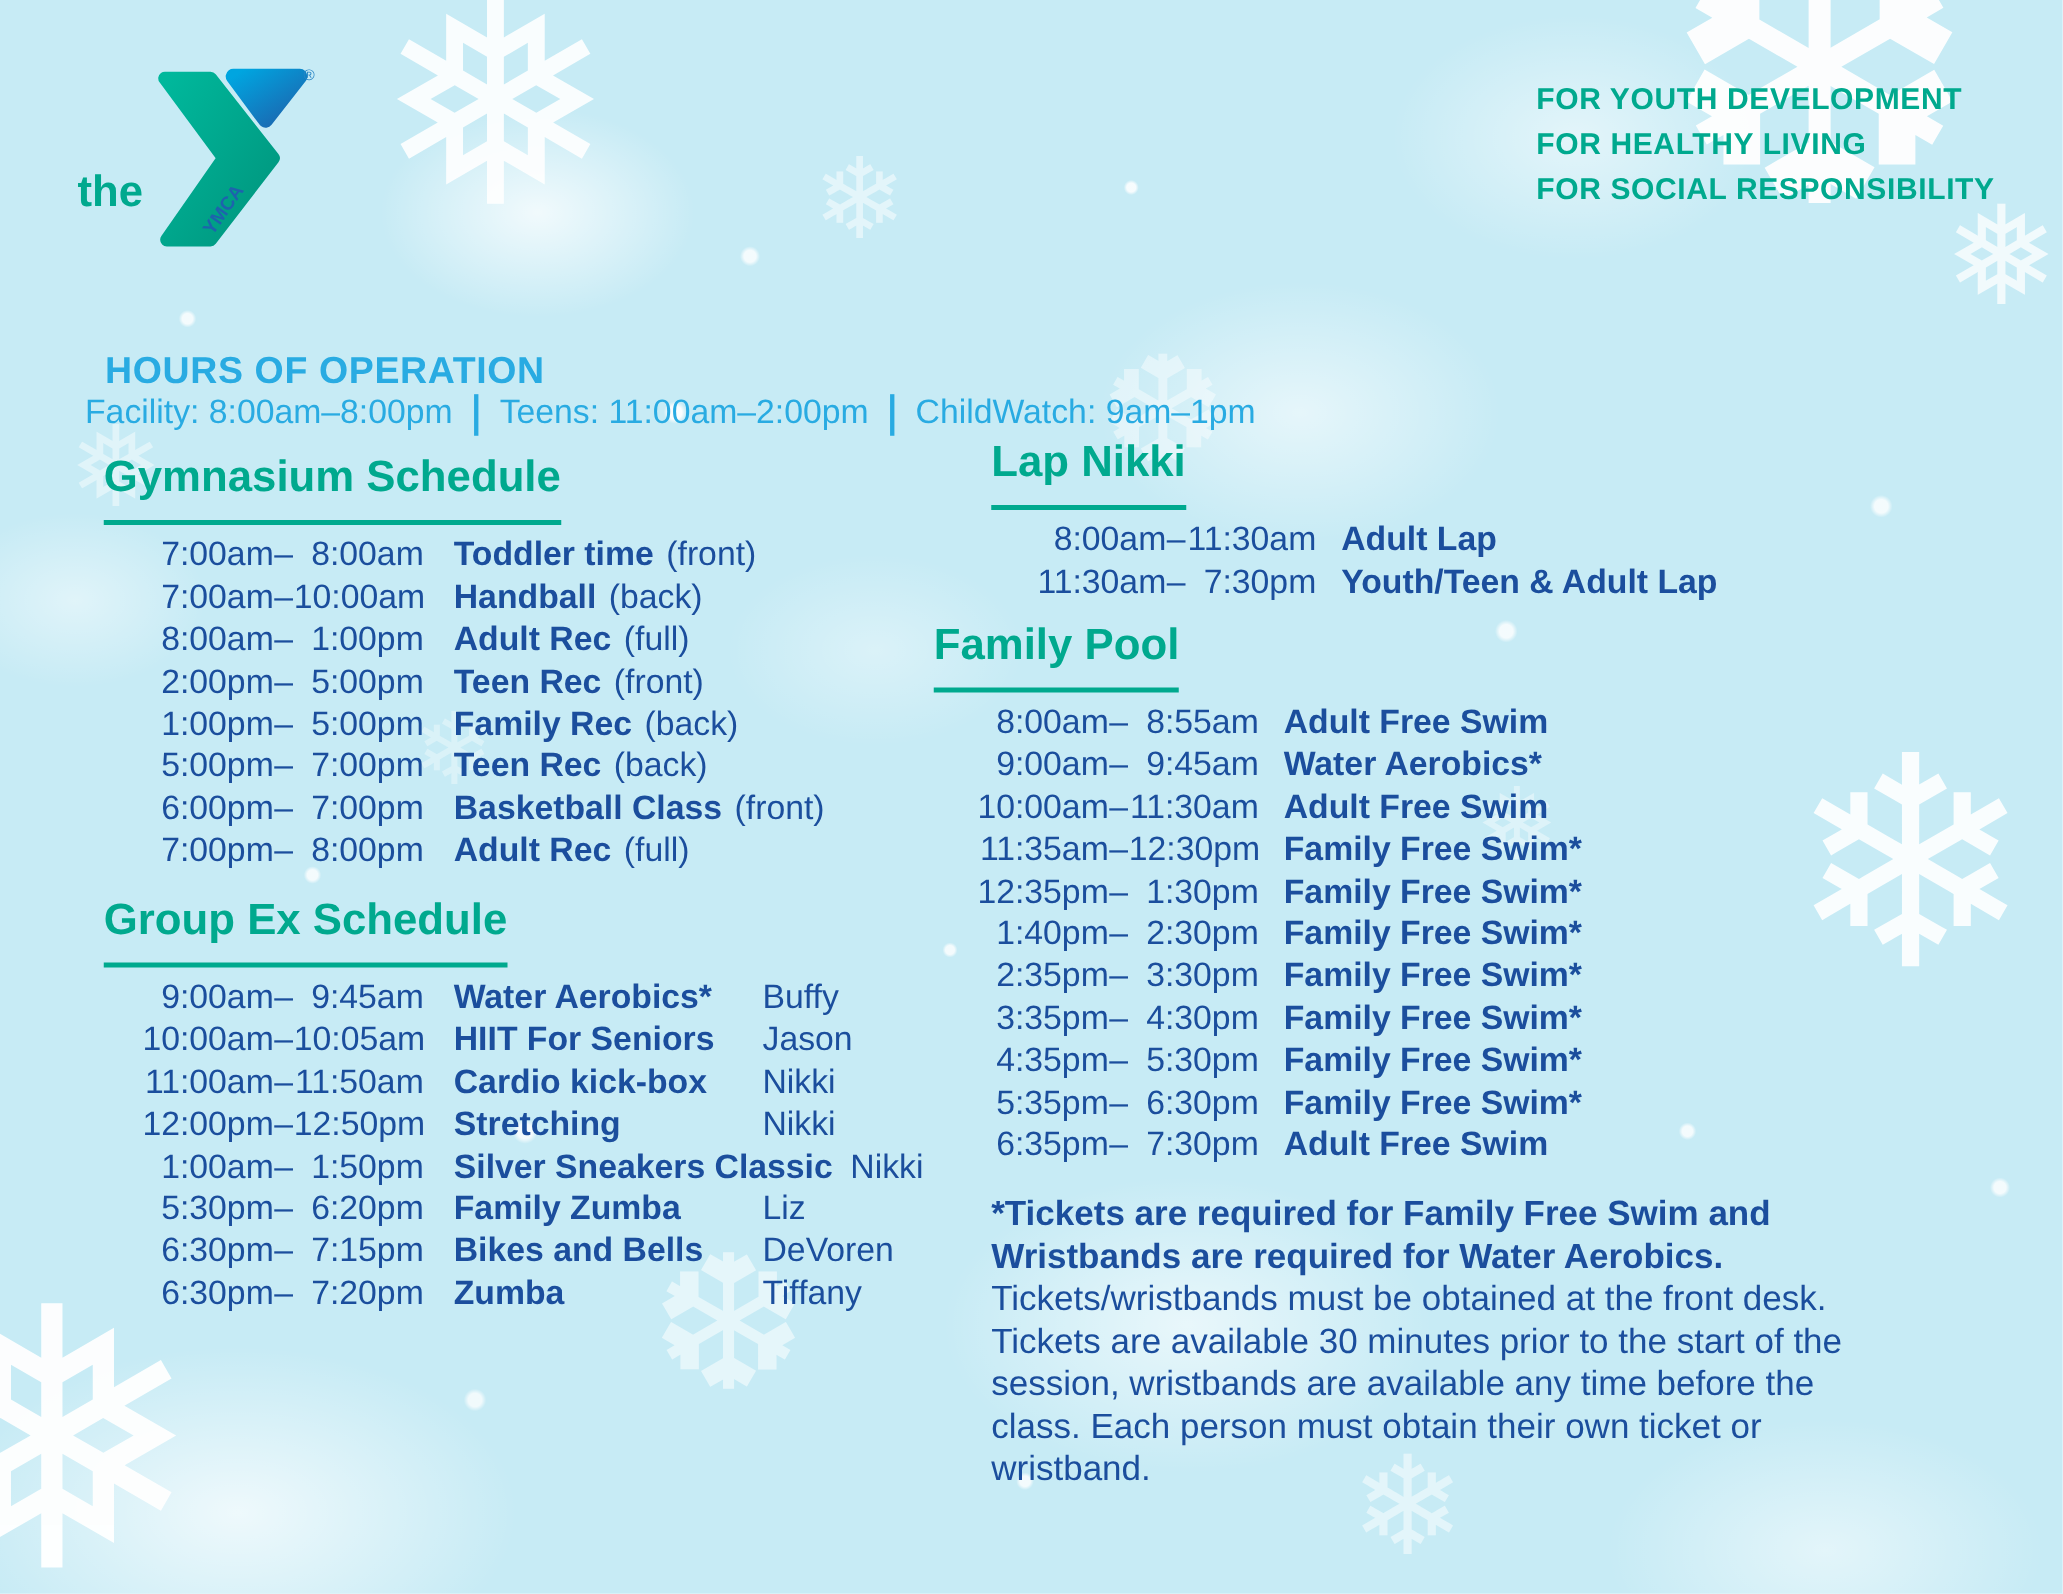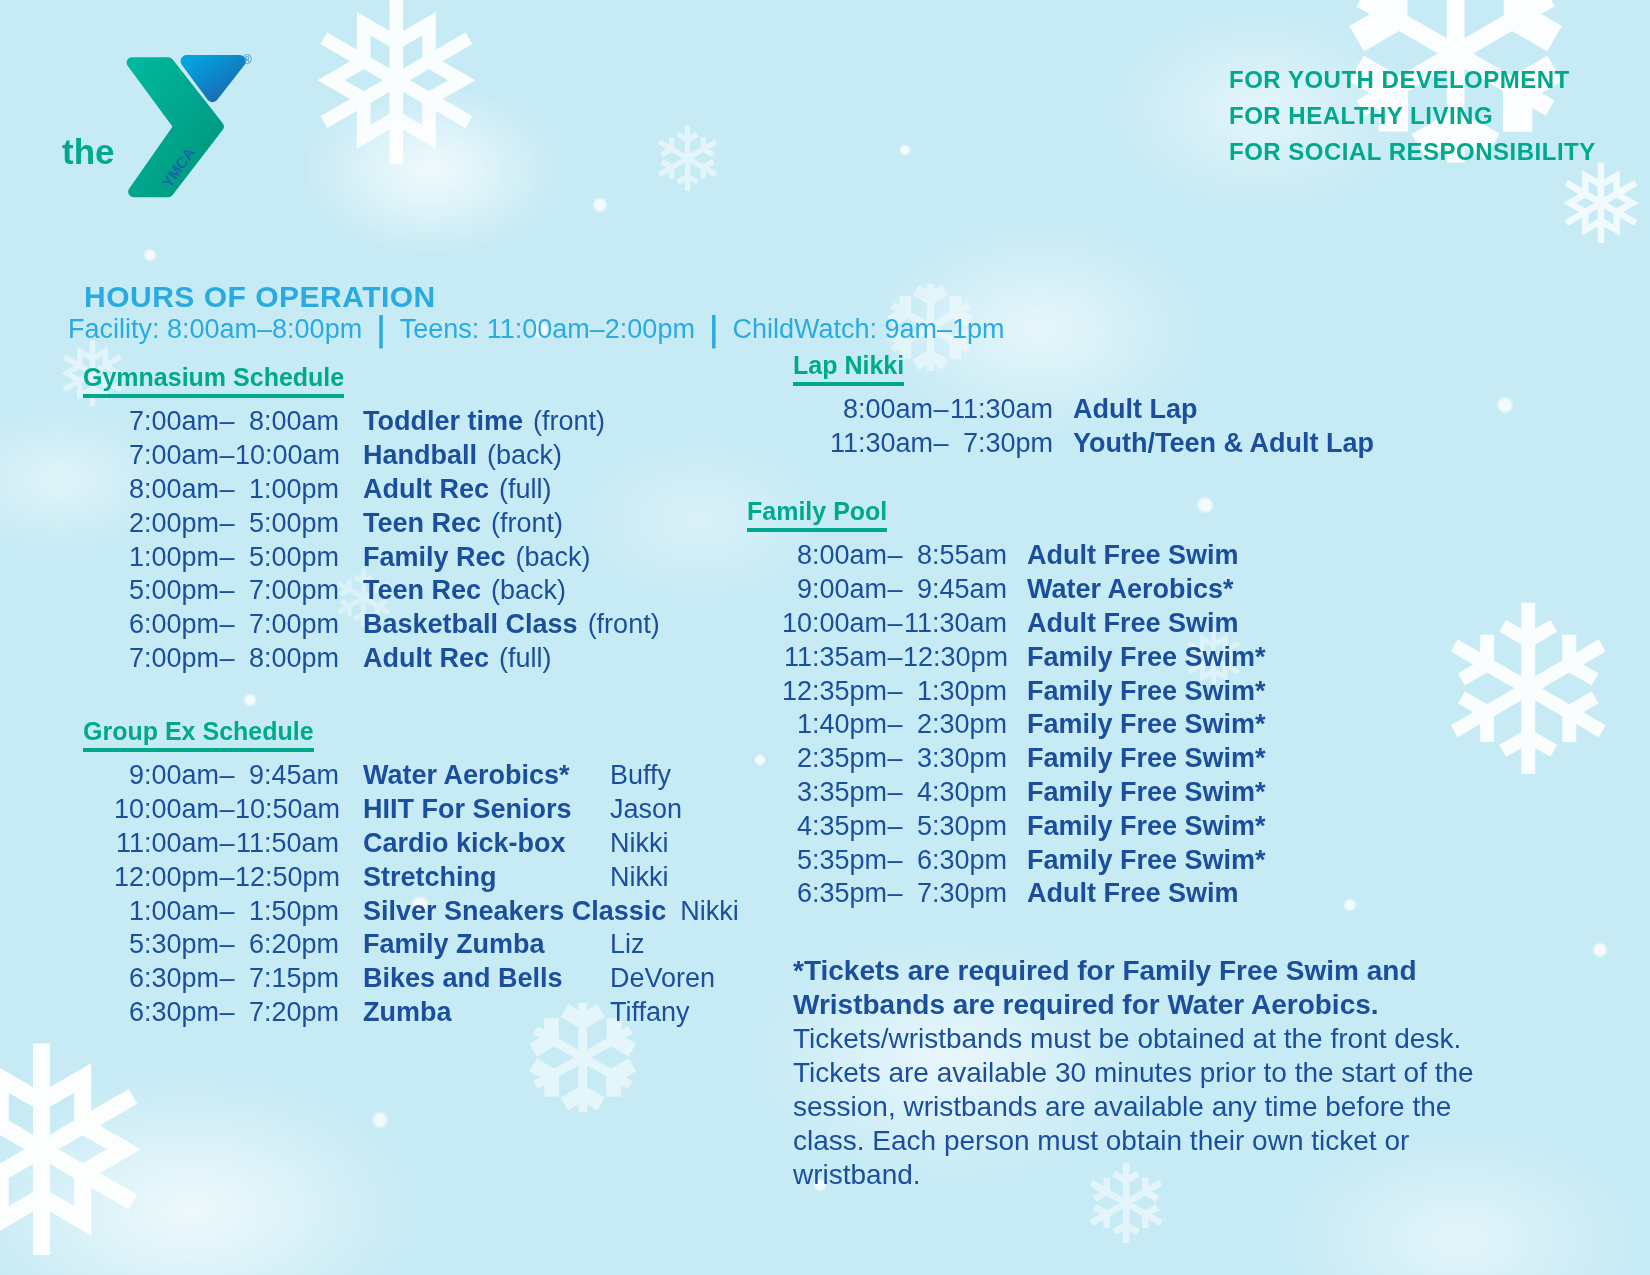--- a/index.html
+++ b/index.html
@@ -36,21 +36,21 @@
   .flake.g3::before{content:"\2746";}
 
   .logo{position:absolute;left:62px;top:52px;}
   .tagline{position:absolute;left:1183px;top:62px;color:#00a98e;font-weight:bold;font-size:24px;line-height:36px;letter-spacing:.5px;margin-left:46px;}
   .title{position:absolute;left:83px;top:192px;margin:0;color:#1779b7;font-size:58px;font-weight:bold;word-spacing:6px;white-space:nowrap;}
   .hours-heading{position:absolute;left:84px;top:280px;color:#29abe2;font-size:30px;font-weight:bold;letter-spacing:.5px;white-space:nowrap;}
   .hours-line{position:absolute;left:68px;top:314px;color:#29abe2;font-size:27px;white-space:nowrap;font-variant-numeric:tabular-nums;}
   .hours-line .pipe{display:inline-block;margin:0 15px;transform:scaleY(1.3);font-weight:bold;}
 
   .sec{position:absolute;color:#1b4e9d;font-size:27px;}
-  .sec h2{display:inline-block;margin:0 0 7px 0;color:#00a98e;font-size:25px;font-weight:bold;border-bottom:4px solid #00a98e;padding-bottom:2px;white-space:nowrap;}
+  .sec h2{display:inline-block;margin:0 0 7px 0;color:#00a98e;font-size:35px;font-weight:bold;border-bottom:4px solid #00a98e;padding-bottom:14px;white-space:nowrap;}
   .rows{padding-left:12px;font-variant-numeric:tabular-nums;}
   .row{display:flex;height:33.8px;align-items:center;white-space:nowrap;}
   .ts{display:inline-block;width:124px;text-align:right;}
   .tdash{display:inline-block;width:16px;text-align:center;}
   .te{display:inline-block;width:104px;text-align:right;}
   .ev{margin-left:24px;font-weight:bold;}
   .note{margin-left:10px;font-weight:normal;}
   .instr{margin-left:14px;font-weight:normal;}
   .groupex .ev{min-width:233px;}
 
@@ -194,21 +194,21 @@
           <span class="ts">9:00am</span>
           <span class="tdash">–</span>
           <span class="te">9:45am</span>
           <span class="ev">Water Aerobics*</span>
           <span class="instr">Buffy</span>
         </div>
 
         <div class="row">
           <span class="ts">10:00am</span>
           <span class="tdash">–</span>
-          <span class="te">10:50am</span>
+          <span class="te">10:05am</span>
           <span class="ev">HIIT For Seniors</span>
           <span class="instr">Jason</span>
         </div>
 
         <div class="row">
           <span class="ts">11:00am</span>
           <span class="tdash">–</span>
           <span class="te">11:50am</span>
           <span class="ev">Cardio kick-box</span>
           <span class="instr">Nikki</span>

